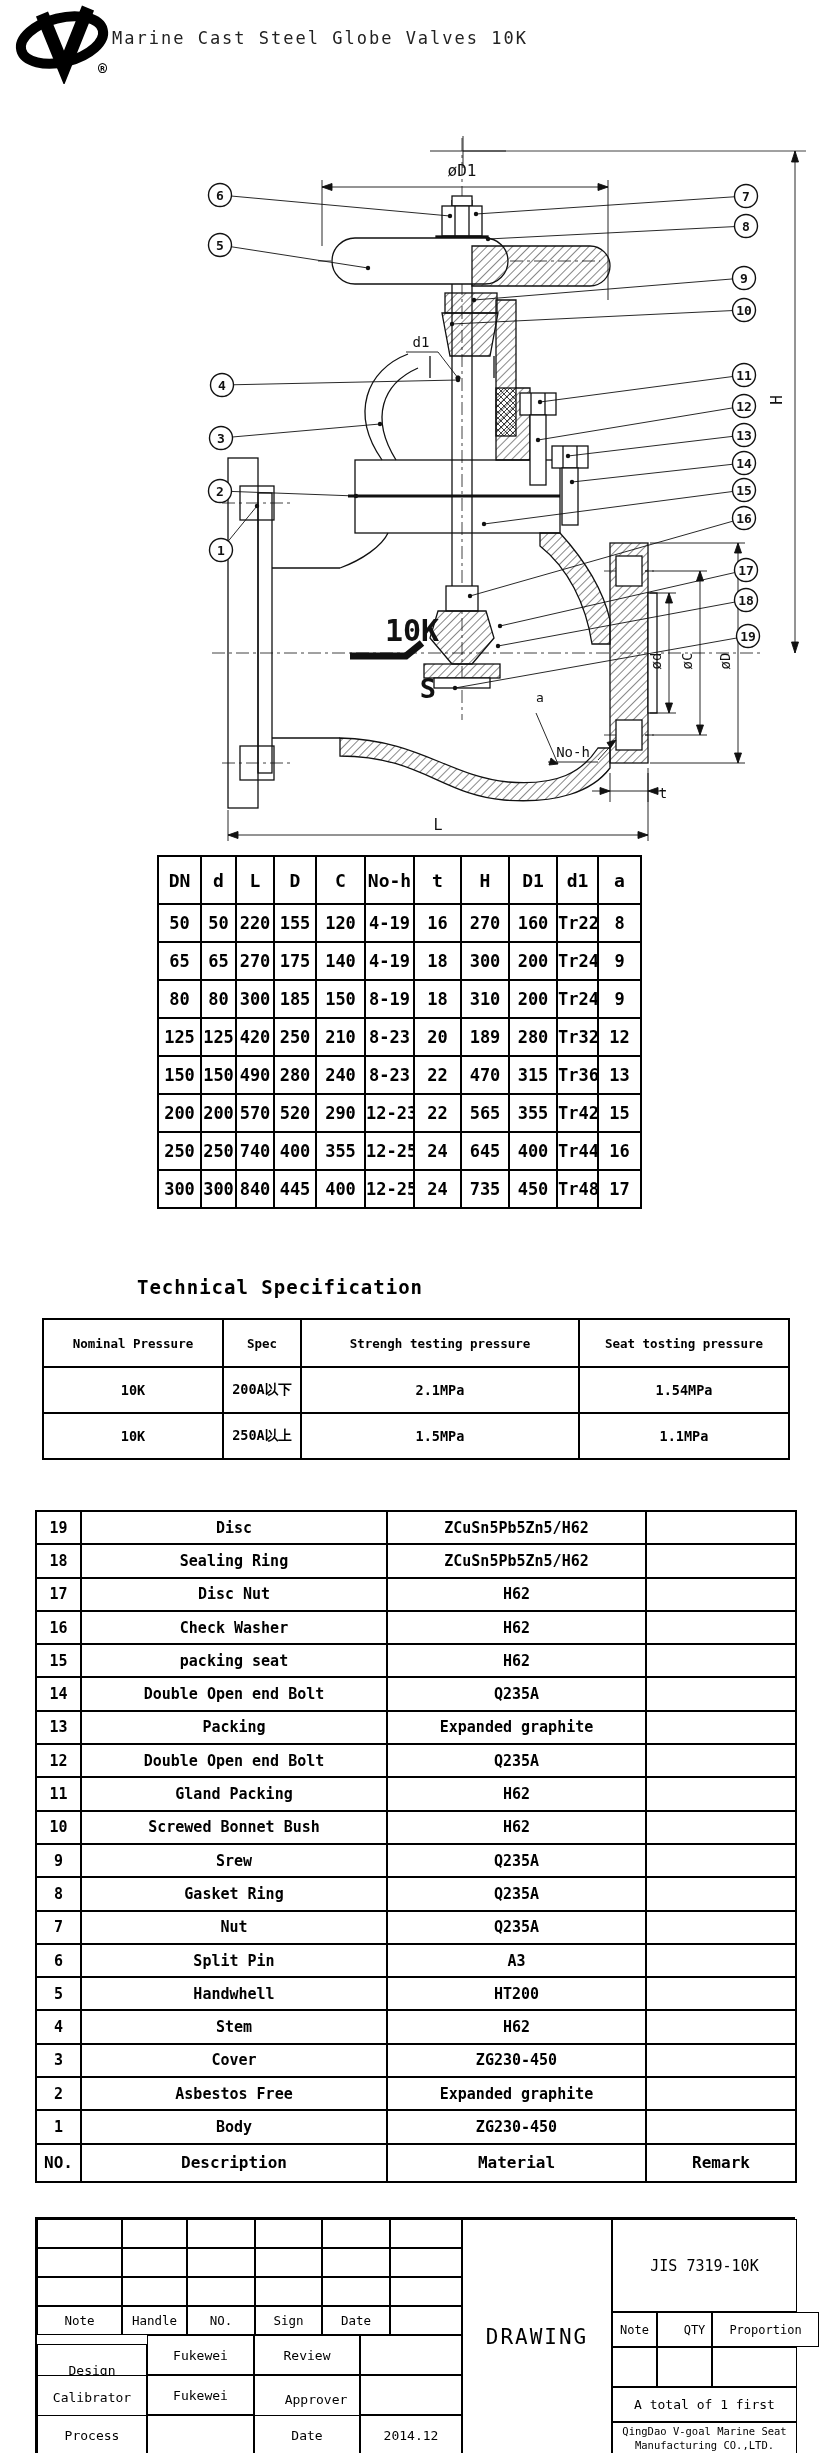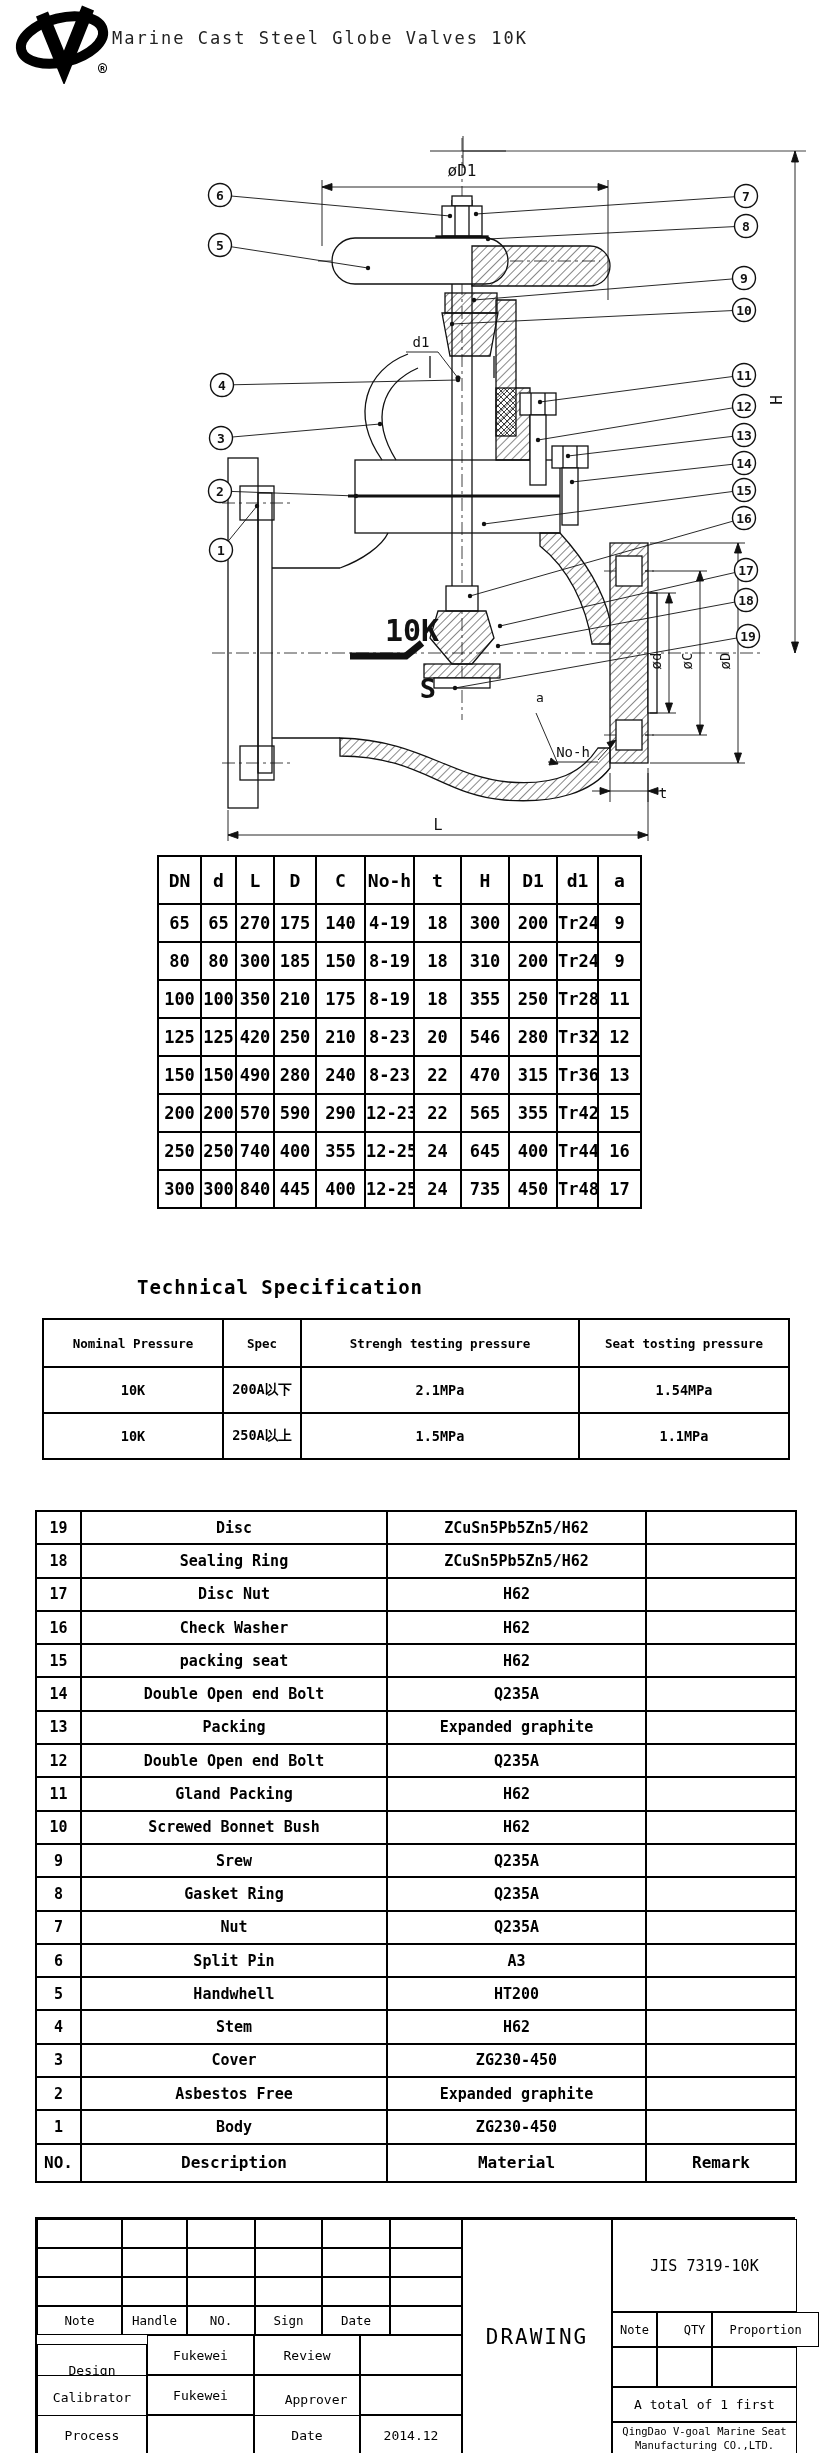--- a/index.html
+++ b/index.html
@@ -335,20 +335,33 @@
           <th>No-h</th>
           <th>t</th>
           <th>H</th>
           <th>D1</th>
           <th>d1</th>
           <th>a</th>
         </tr>
       </thead>
     <tbody>
         <tr>
+          <td>50</td>
+          <td>50</td>
+          <td>220</td>
+          <td>155</td>
+          <td>120</td>
+          <td>4-19</td>
+          <td>16</td>
+          <td>270</td>
+          <td>160</td>
+          <td>Tr22</td>
+          <td>8</td>
+        </tr>
+        <tr>
           <td>65</td>
           <td>65</td>
           <td>270</td>
           <td>175</td>
           <td>140</td>
           <td>4-19</td>
           <td>18</td>
           <td>300</td>
           <td>200</td>
           <td>Tr24</td>
@@ -361,41 +374,28 @@
           <td>185</td>
           <td>150</td>
           <td>8-19</td>
           <td>18</td>
           <td>310</td>
           <td>200</td>
           <td>Tr24</td>
           <td>9</td>
         </tr>
         <tr>
-          <td>100</td>
-          <td>100</td>
-          <td>350</td>
-          <td>210</td>
-          <td>175</td>
-          <td>8-19</td>
-          <td>18</td>
-          <td>355</td>
-          <td>250</td>
-          <td>Tr28</td>
-          <td>11</td>
-        </tr>
-        <tr>
           <td>125</td>
           <td>125</td>
           <td>420</td>
           <td>250</td>
           <td>210</td>
           <td>8-23</td>
           <td>20</td>
-          <td>546</td>
+          <td>189</td>
           <td>280</td>
           <td>Tr32</td>
           <td>12</td>
         </tr>
         <tr>
           <td>150</td>
           <td>150</td>
           <td>490</td>
           <td>280</td>
           <td>240</td>
@@ -403,21 +403,21 @@
           <td>22</td>
           <td>470</td>
           <td>315</td>
           <td>Tr36</td>
           <td>13</td>
         </tr>
         <tr>
           <td>200</td>
           <td>200</td>
           <td>570</td>
-          <td>590</td>
+          <td>520</td>
           <td>290</td>
           <td>12-23</td>
           <td>22</td>
           <td>565</td>
           <td>355</td>
           <td>Tr42</td>
           <td>15</td>
         </tr>
         <tr>
           <td>250</td>

